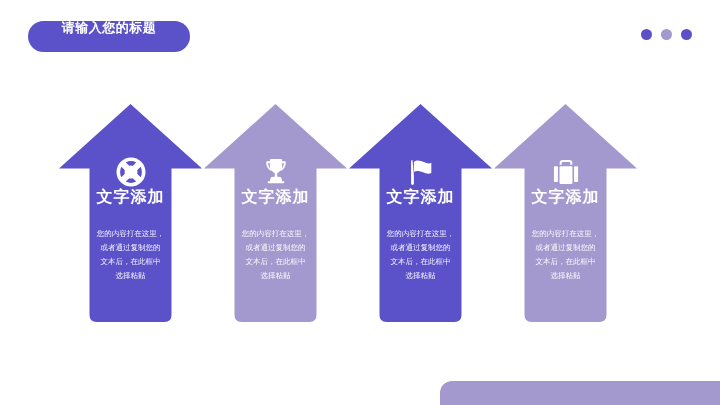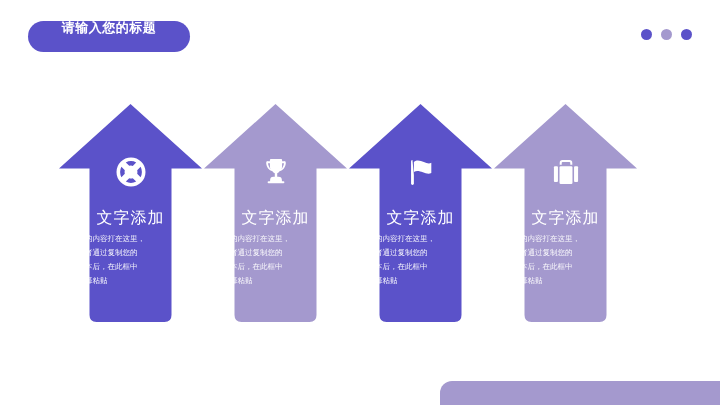--- a/index.html
+++ b/index.html
@@ -87,33 +87,33 @@
   .arrow-icon {
     margin-top: 52px;
     width: 34px;
     height: 34px;
     display: flex;
     align-items: center;
     justify-content: center;
   }
   .arrow-icon svg { display: block; }
   .arrow-title {
-    margin-top: 21px;
     color: #ffffff;
     font-size: 16px;
-    font-weight: normal;
+    font-weight: bold;
     letter-spacing: 1px;
     line-height: 1;
   }
   .arrow-body {
-    margin-top: 6px;
+    margin-top: 22px;
     width: 106px;
     color: #ffffff;
     font-size: 7.5px;
     line-height: 1.85;
+    text-align: center;
     opacity: 0.95;
   }
   .arrow-body span { display: block; }
 
   
   .bottom-bar {
     position: absolute;
     left: 440px;
     top: 381px;
     width: 280px;

